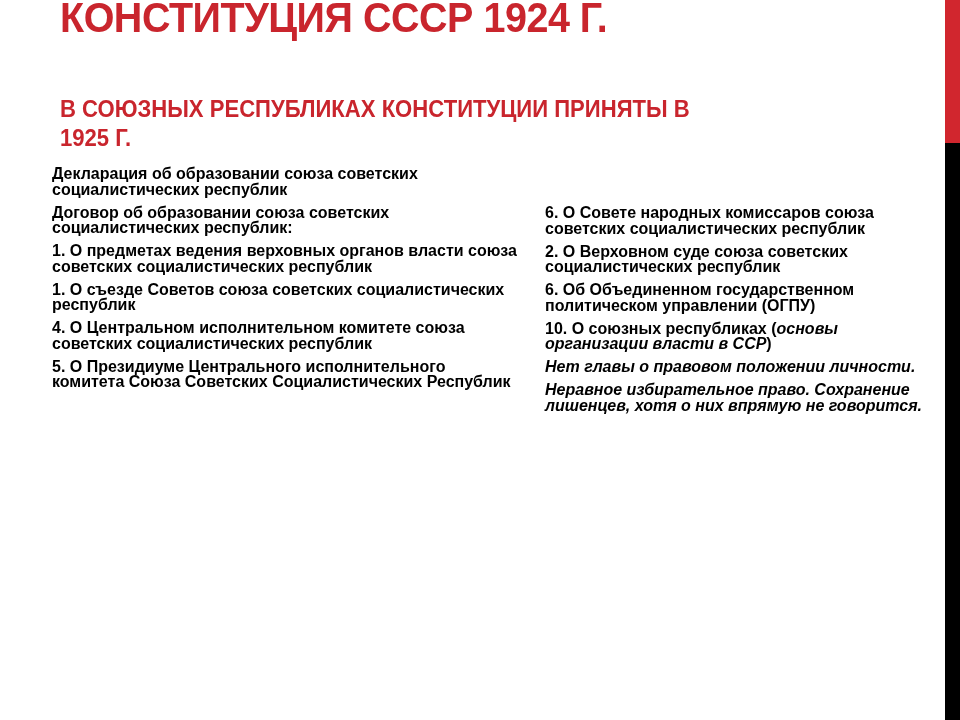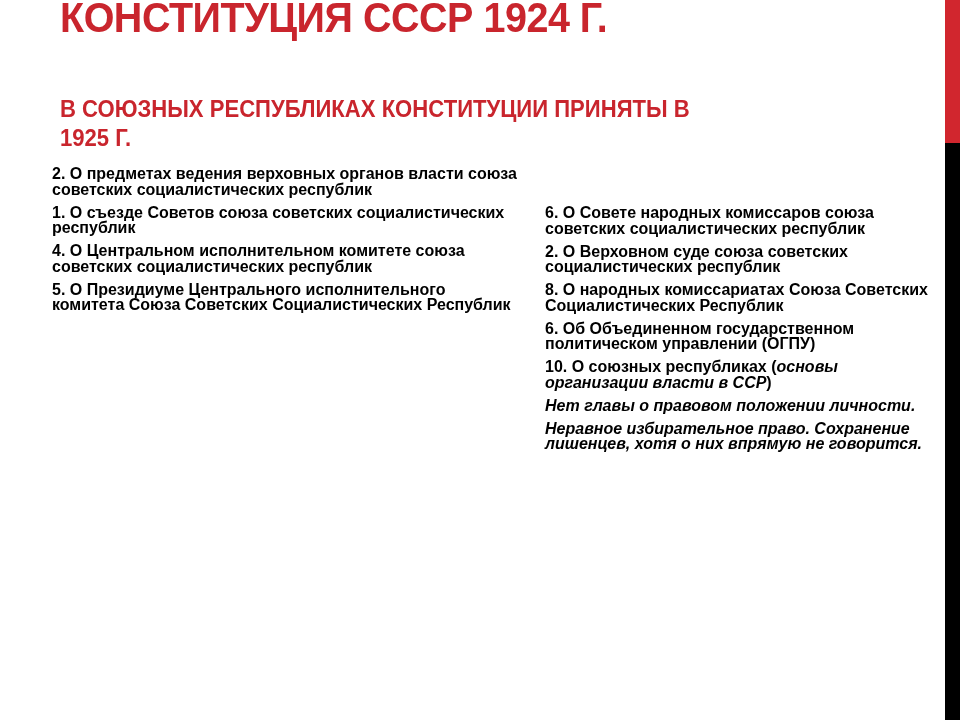--- a/index.html
+++ b/index.html
@@ -17,27 +17,28 @@
 </head>
 <body>
 
 <div class="stripe-red"></div>
 <div class="stripe-black"></div>
 
 <div class="title">Конституция СССР 1924 г.</div>
 <div class="subtitle">В союзных республиках конституции приняты в 1925 г.</div>
 
 <div class="col col-left">
-  <p>2. О предметах ведения верховных органов власти союза советских социалистических республик</p>
+  <p>Декларация об образовании союза советских социалистических республик</p>
+  <p>Договор об образовании союза советских социалистических республик:</p>
+  <p>1. О предметах ведения верховных органов власти союза советских социалистических республик</p>
   <p>1. О съезде Советов союза советских социалистических республик</p>
   <p>4. О Центральном исполнительном комитете союза советских социалистических республик</p>
   <p>5. О Президиуме Центрального исполнительного комитета Союза Советских Социалистических Республик</p>
 </div>
 
 <div class="col col-right">
   <p>6. О Совете народных комиссаров союза советских социалистических республик</p>
   <p>2. О Верховном суде союза советских социалистических республик</p>
-  <p>8. О народных комиссариатах Союза Советских Социалистических Республик</p>
   <p>6. Об Объединенном государственном политическом управлении (ОГПУ)</p>
   <p><span>10. О союзных республиках (</span><em>основы организации власти в ССР</em><span>)</span></p>
   <p><em>Нет главы о правовом положении личности.</em></p>
   <p><em>Неравное избирательное право. Сохранение лишенцев, хотя о них впрямую не говорится.</em></p>
 </div>
 
 </body></html>

